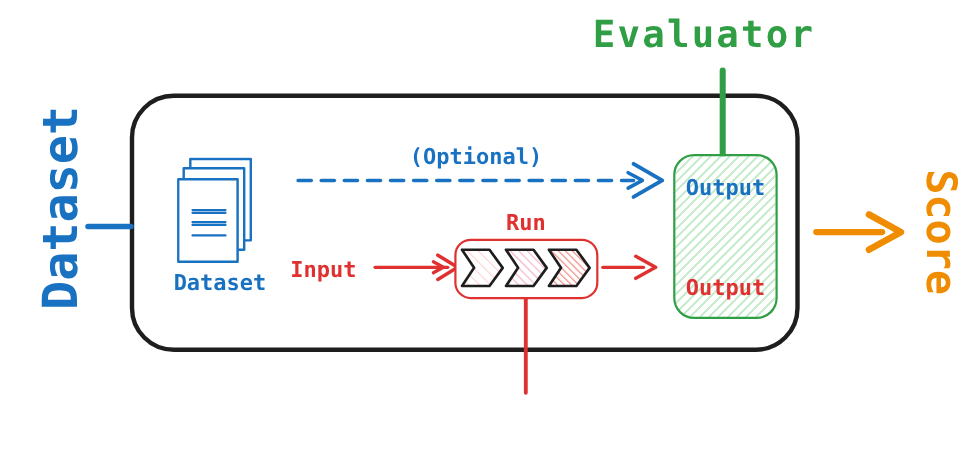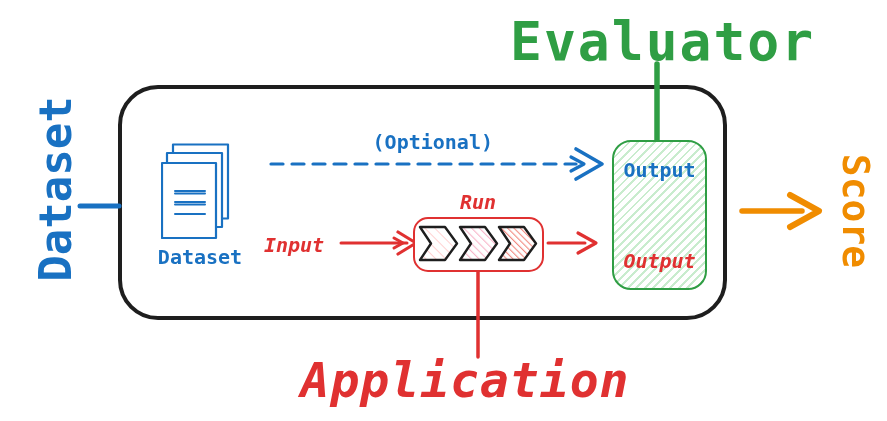--- a/index.html
+++ b/index.html
@@ -5,25 +5,25 @@
   html,body{margin:0;padding:0;background:#ffffff;}
   .canvas{
     position:relative;width:887px;height:421px;background:#ffffff;overflow:hidden;
     font-family:"DejaVu Sans Mono","Liberation Mono",monospace;font-weight:bold;
   }
   .overlay{position:absolute;left:0;top:0;width:887px;height:421px;pointer-events:none;}
   .label{position:absolute;white-space:nowrap;line-height:1;}
   .big{font-size:44px;}
   .small{font-size:20px;}
   .blue{color:#1971c2;}
-  .red{color:#e03131;font-style:italic;}
+  .red{color:#e03131;}
   .green{color:#2f9e44;}
   .orange{color:#f08c00;}
 
-  .evaluator-label{left:510px;top:15px;width:260px;text-align:center;font-size:53px;letter-spacing:2px;}
+  .evaluator-label{left:510px;top:15px;width:260px;text-align:center;font-size:34px;letter-spacing:2px;}
   .dataset-label{left:-42px;top:159px;width:196px;height:60px;text-align:center;line-height:60px;
     transform:rotate(-90deg);}
   .score-label{left:781px;top:186px;width:150px;height:50px;text-align:center;line-height:50px;
     font-size:38px;transform:rotate(90deg);}
   .application-label{left:265px;top:356px;width:400px;text-align:center;font-size:48px;letter-spacing:1px;}
 
   .main-box{
     position:absolute;left:118px;top:85px;width:609px;height:235px;box-sizing:border-box;
     border:4.5px solid #1e1e1e;border-radius:40px;background:transparent;
   }
@@ -88,21 +88,20 @@
 
     <g stroke="#f08c00" fill="none" stroke-linecap="round" stroke-linejoin="round">
       <line x1="742" y1="211" x2="802" y2="211" stroke-width="5.5"></line>
       <path d="M790,195 L819,211 L790,227" stroke-width="6"></path>
     </g>
   </svg>
 
   <div class="label evaluator-label green">Evaluator</div>
   <div class="label dataset-label big blue">Dataset</div>
   <div class="label score-label orange">Score</div>
-  <div class="label application-label red">Application</div>
 
   <svg class="examples-icon" viewBox="0 0 70 97">
     <g fill="#ffffff" stroke="#1971c2" stroke-width="2.2" stroke-linejoin="round">
       <rect x="12" y="1.5" width="55" height="74"></rect>
       <rect x="6" y="10" width="55" height="74"></rect>
       <rect x="1" y="20" width="54" height="75"></rect>
     </g>
     <g stroke="#1971c2" stroke-width="2" stroke-linecap="round">
       <line x1="14" y1="48" x2="44" y2="48"></line>
       <line x1="14" y1="50.5" x2="44" y2="50.5"></line>

